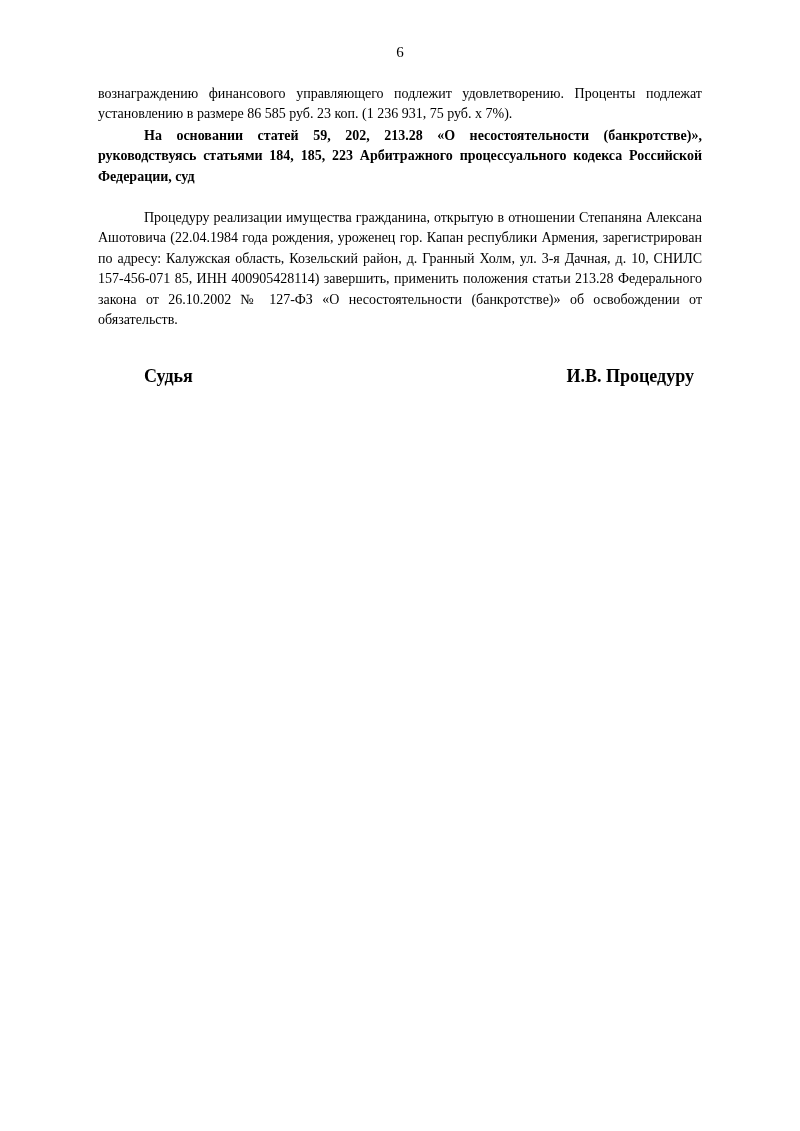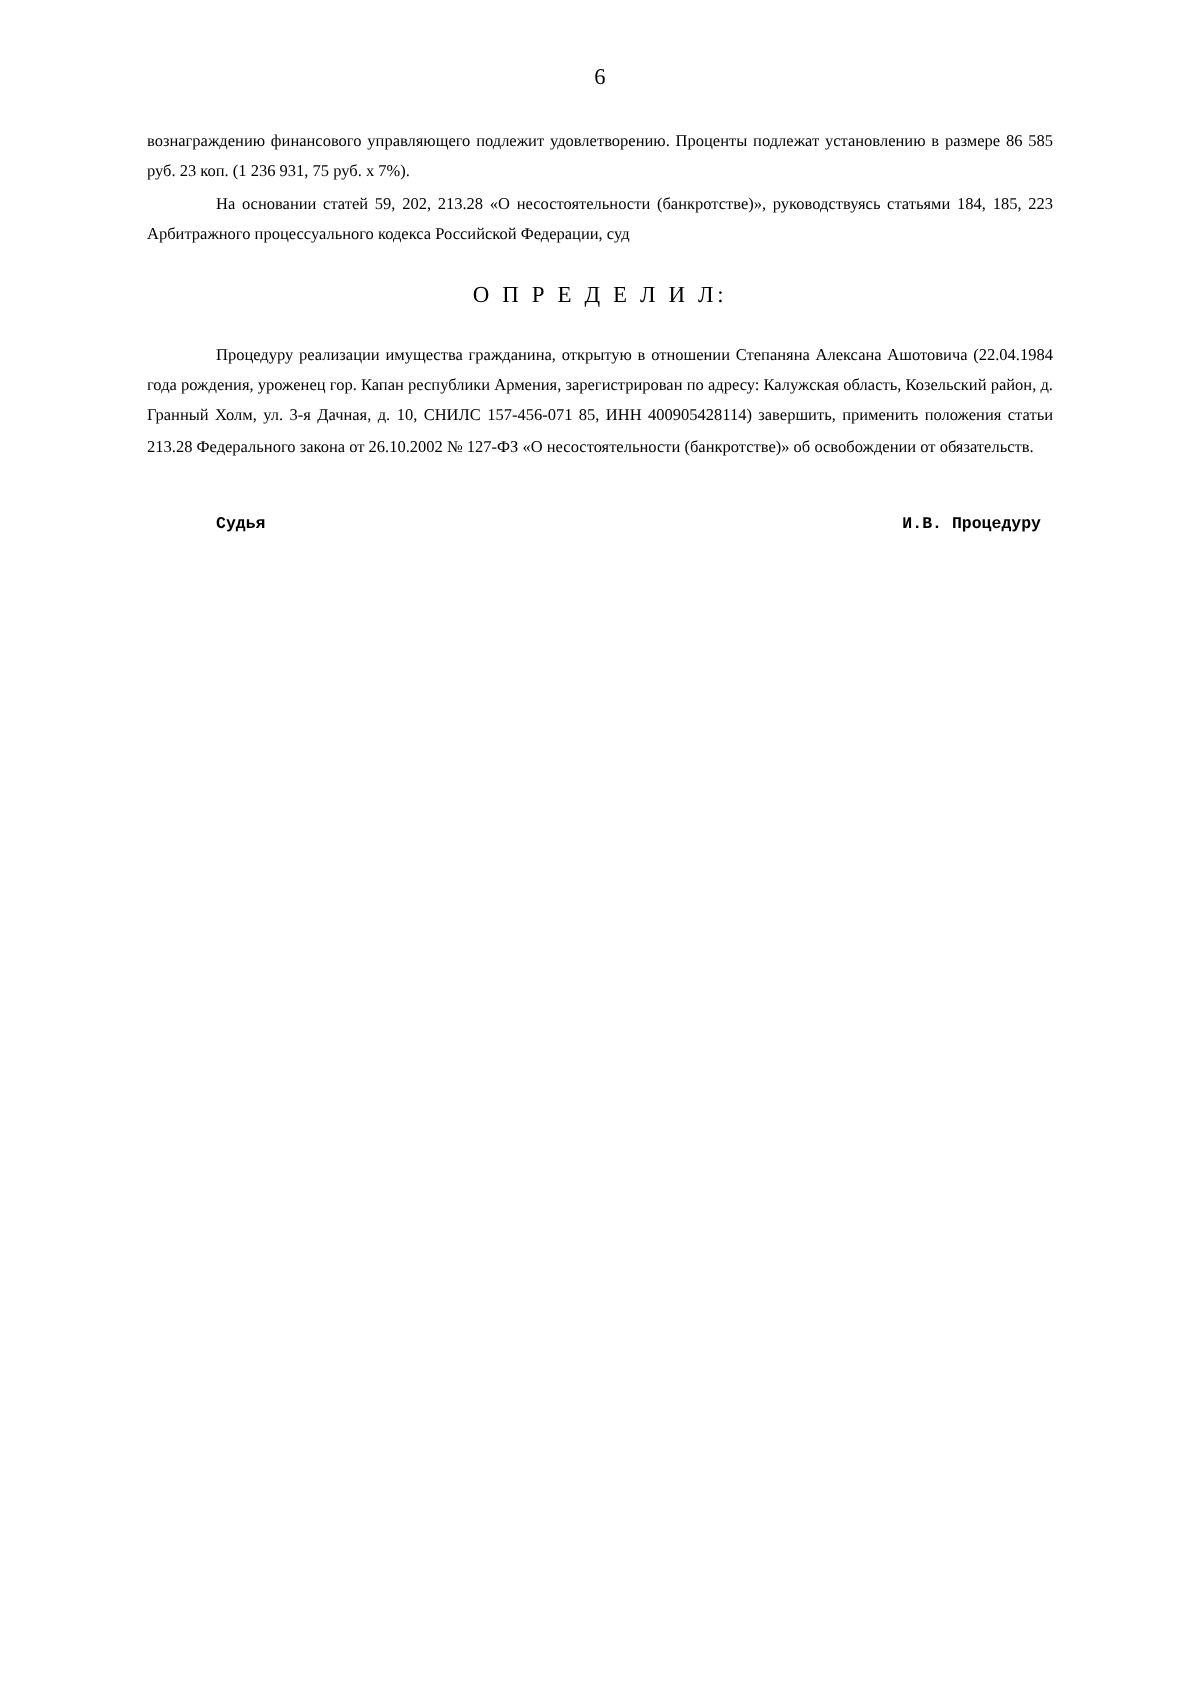--- a/index.html
+++ b/index.html
@@ -29,31 +29,32 @@
     margin-bottom: 0;
     letter-spacing: 0.2px;
   }
   .content {
     margin: 0 auto;
     width: 604px;
     padding-top: 23px;
   }
   p.para {
     margin: 0;
-    font-size: 11px;
+    font-size: 14px;
     line-height: 20.4px;
     text-align: justify;
     text-justify: inter-word;
     hyphens: none;
   }
   p.indent {
     text-indent: 46px;
   }
   p.gap {
     margin-top: 1px;
+    font-weight: bold;
   }
   .ruling {
     text-align: center;
     font-size: 15.3px;
     letter-spacing: 2.2px;
     margin-top: 21px;
     margin-bottom: 0;
   }
   .ruling-inner {
     letter-spacing: 2.4px;
@@ -62,23 +63,22 @@
     height: 21px;
   }
   .block-gap-small {
     height: 9px;
   }
   .signature {
     display: flex;
     justify-content: space-between;
     align-items: baseline;
     margin-top: 27px;
-    font-size: 11px;
+    font-size: 18px;
     font-weight: bold;
-    font-family: Liberation Mono, monospace;
   }
   .signature .left {
     padding-left: 46px;
   }
   .signature .right {
     padding-right: 8px;
   }
 </style>
 </head>
 <body>
@@ -86,23 +86,20 @@
 <div class="page">
 
   <div class="page-number">6</div>
 
   <div class="content">
 
     <p class="para">вознаграждению финансового управляющего подлежит      удовлетворению. Проценты подлежат установлению в размере 86 585  руб. 23 коп. (1 236 931, 75 руб. х 7%).</p>
 
     <p class="para indent gap">На основании статей 59, 202, 213.28 «О несостоятельности (банкротстве)», руководствуясь статьями 184, 185, 223 Арбитражного процессуального кодекса Российской Федерации, суд</p>
 
-    <div class="ruling">
-      <span class="ruling-inner">О П Р Е Д Е Л И Л:</span>
-    </div>
 
     <div class="block-gap-large"></div>
 
     <p class="para indent">Процедуру реализации имущества гражданина, открытую в отношении Степаняна Алексана Ашотовича (22.04.1984 года рождения,  уроженец гор. Капан республики Армения,        зарегистрирован   по адресу: Калужская область, Козельский район, д. Гранный Холм, ул. 3-я Дачная, д. 10,  СНИЛС 157-456-071 85, ИНН  400905428114)      завершить,  применить  положения  статьи  213.28 Федерального  закона  от  26.10.2002  №  127-ФЗ  «О  несостоятельности (банкротстве)» об освобождении от обязательств.</p>
 
     <div class="block-gap-small"></div>
 
 
 
 

